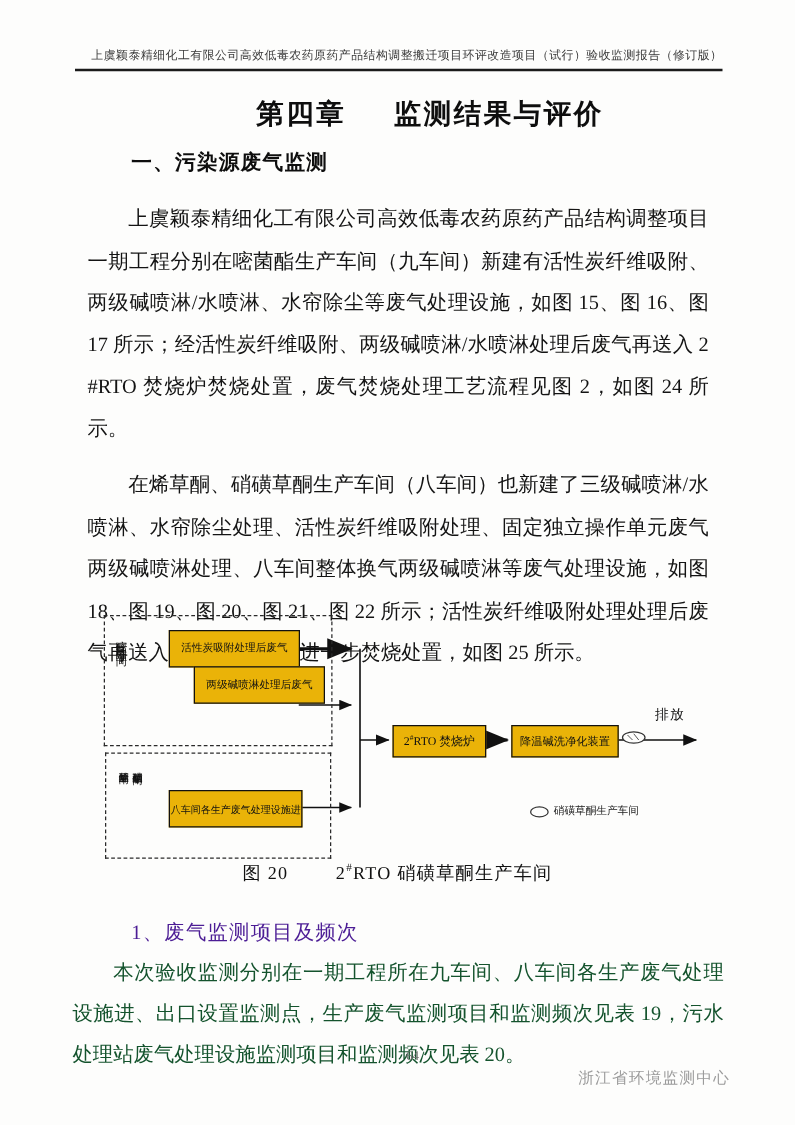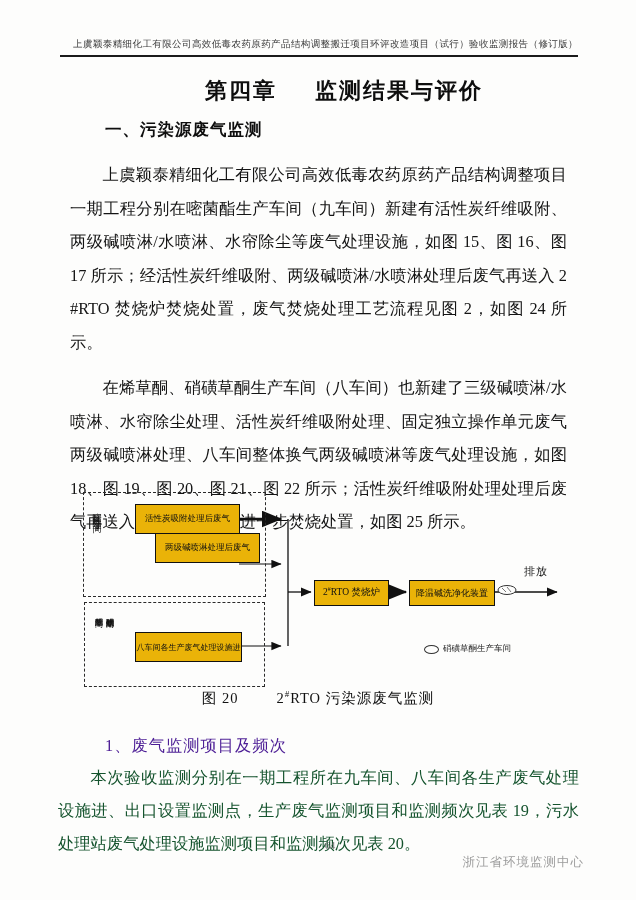--- a/index.html
+++ b/index.html
@@ -158,21 +158,21 @@
 
     <div class="outlet">排放</div>
 
     <div class="legend">
       <span class="dot"></span>
       <span>硝磺草酮生产车间</span>
     </div>
   </div>
 
   <div class="fig-caption">
-    <span>图 20</span><span class="cgap"></span><span><span>2</span><sup>#</sup><span>RTO 污染源废气监测</span></span>
+    <span>图 20</span><span class="cgap"></span><span><span>2</span><sup>#</sup><span>RTO 硝磺草酮生产车间</span></span>
   </div>
 
   <div class="sub-heading">1、废气监测项目及频次</div>
 
   <div class="body-text2">
     <p>本次验收监测分别在一期工程所在九车间、八车间各生产废气处理设施进、出口设置监测点，生产废气监测项目和监测频次见表 19，污水处理站废气处理设施监测项目和监测频次见表 20。</p>
   </div>
 
   <div class="page-num">64</div>
   <div class="footer-org">浙江省环境监测中心</div>

